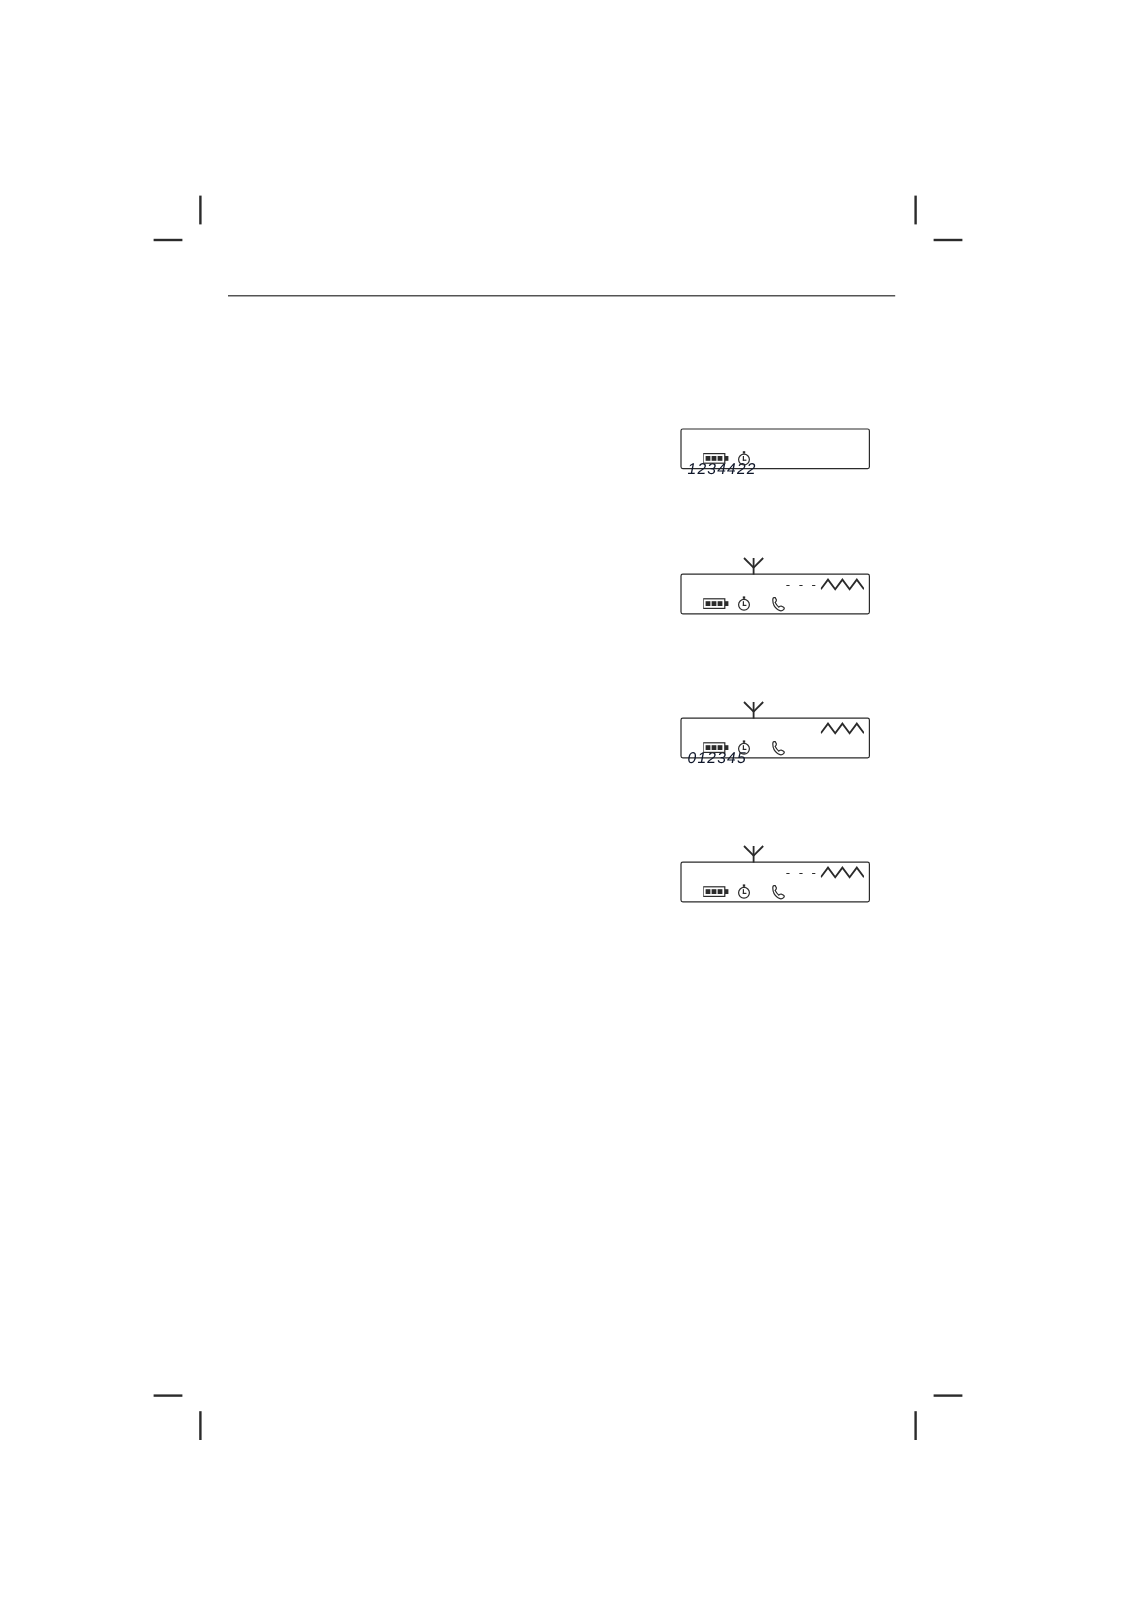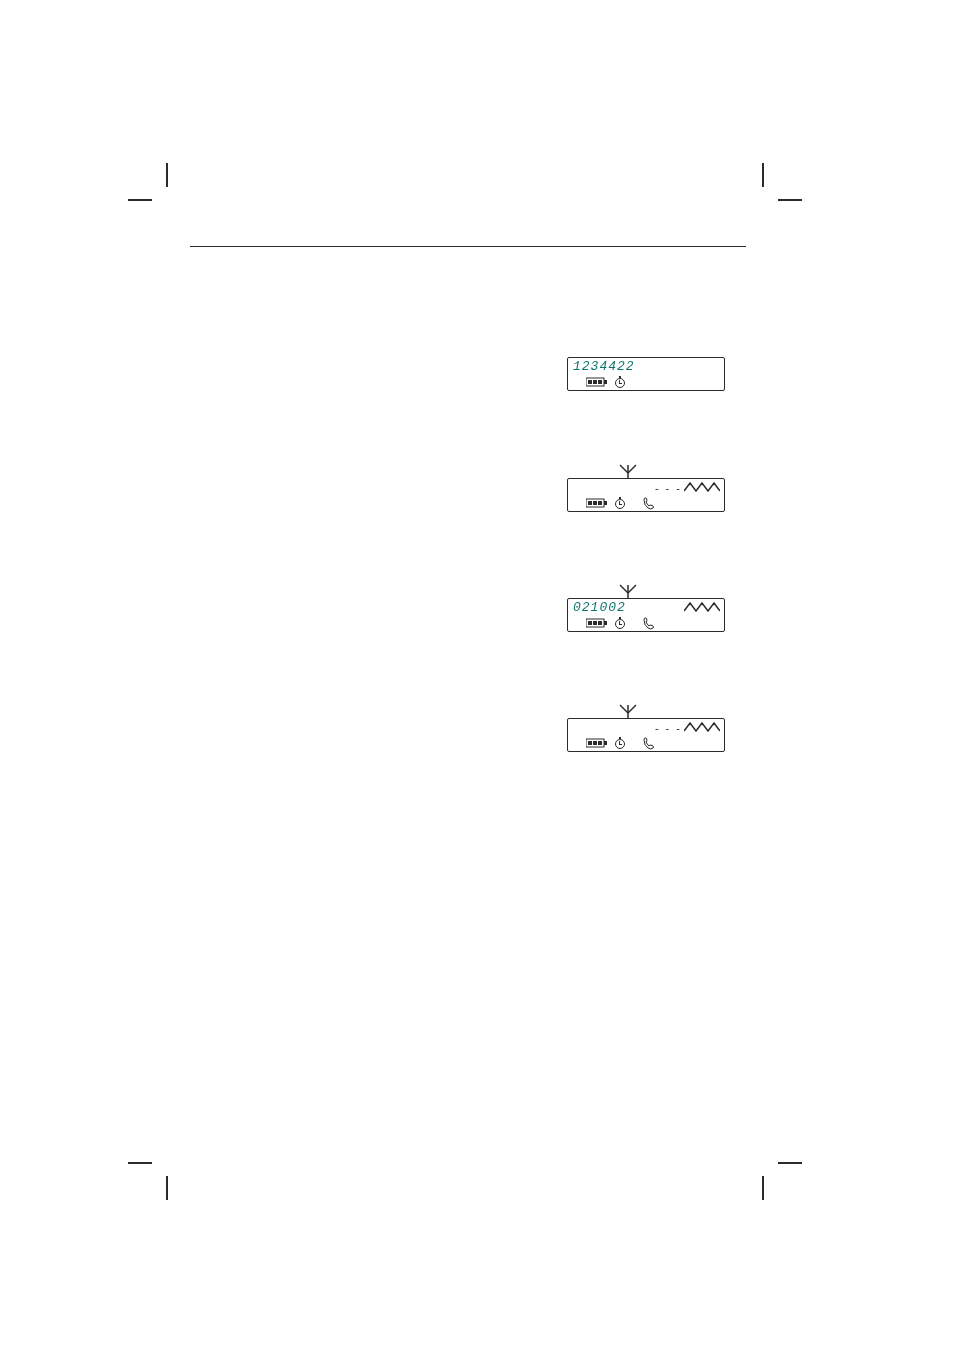--- a/index.html
+++ b/index.html
@@ -64,25 +64,26 @@
     box-sizing: border-box;
     overflow: visible;
   }
   .lcd1 { top: 357px; }
   .lcd2 { top: 478px; }
   .lcd3 { top: 598px; }
   .lcd4 { top: 718px; }
 
   .seg {
     position: absolute;
-    font-family: Liberation Mono, monospace;
+    font-family: Liberation Sans, sans-serif;
     font-size: 13px;
     letter-spacing: 1px;
-    color: #0f766e;
+    color: #0f172a;
     white-space: pre;
+    margin-top: 24px;
   }
   .top-row { top: 1px; left: 5px; font-style: italic; }
 
   .batt {
     position: absolute;
     left: 18px;
     bottom: 3px;
     width: 22px;
     height: 10px;
   }
@@ -227,21 +228,21 @@
 </div>
 
 <div class="lcd-box lcd3">
   <div class="antenna ant-left">
     <svg viewBox="0 0 24 16">
         <line x1="4" y1="2" x2="12" y2="10" stroke="#2b2b2b" stroke-width="1.5"></line>
         <line x1="20" y1="2" x2="12" y2="10" stroke="#2b2b2b" stroke-width="1.5"></line>
         <line x1="12" y1="2" x2="12" y2="16" stroke="#2b2b2b" stroke-width="1.5"></line>
       </svg>
   </div>
-  <div class="seg top-row">021002</div>
+  <div class="seg top-row">012345</div>
   <div class="zigzag">
     <svg viewBox="0 0 36 14">
         <polyline points="0,10 6,2 12,10 18,2 24,10 30,2 36,10" fill="none" stroke="#2b2b2b" stroke-width="1.5"></polyline>
       </svg>
   </div>
   <div class="batt">
     <svg viewBox="0 0 22 10">
         <rect x="0" y="1" width="18" height="8" fill="none" stroke="#2b2b2b" stroke-width="1"></rect>
         <rect x="18" y="3" width="3" height="4" fill="#2b2b2b"></rect>
         <rect x="2" y="3" width="4" height="4" fill="#2b2b2b"></rect>

